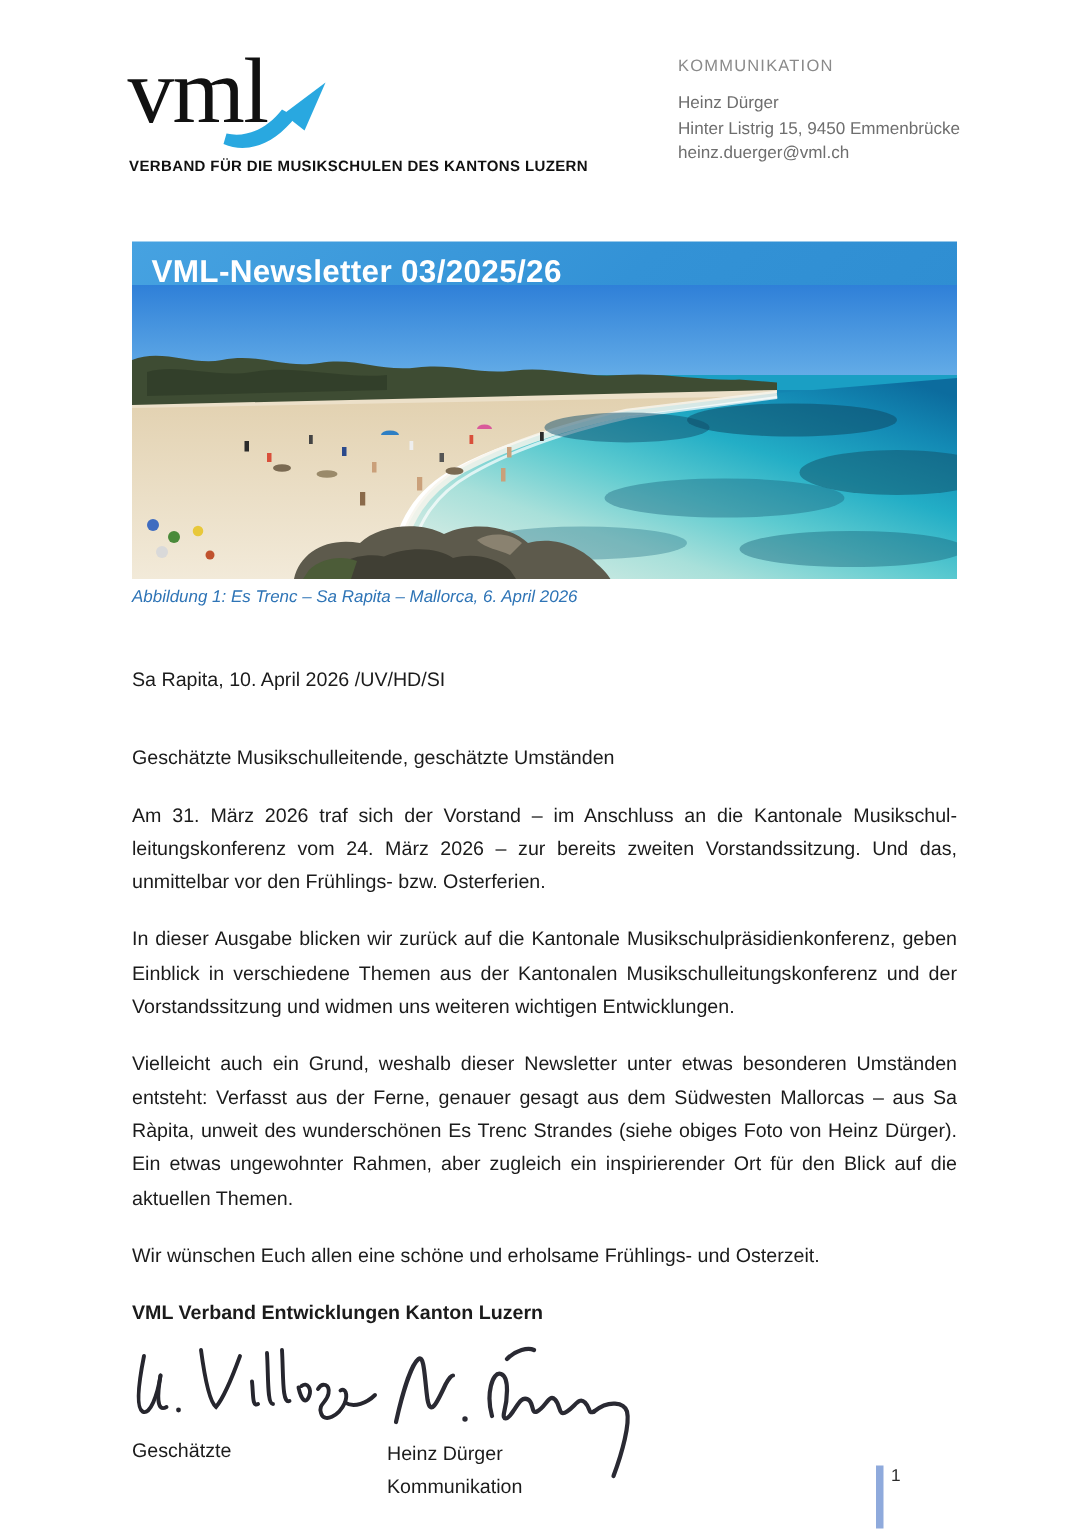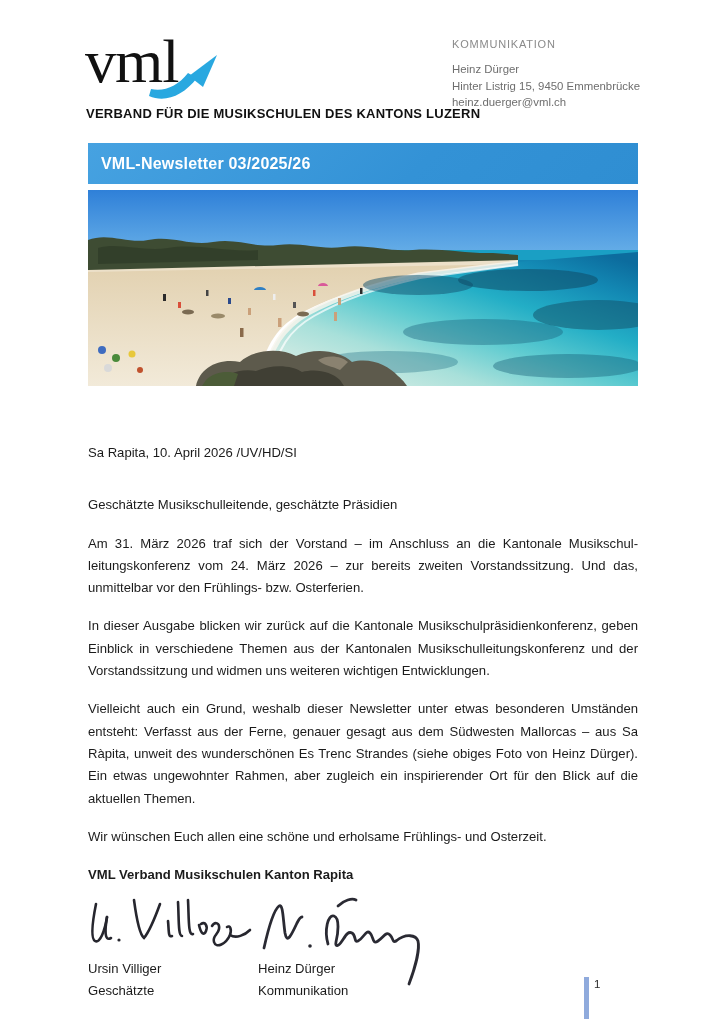--- a/index.html
+++ b/index.html
@@ -14,31 +14,31 @@
   
   .logo-block{position:absolute;left:85px;top:34px;width:340px;height:92px;}
   .logo-text{
     position:absolute;left:0;top:-4px;
     font-family:"Liberation Serif","DejaVu Serif",serif;
     font-size:62px;line-height:62px;color:#111;letter-spacing:-1px;
   }
   .logo-arrow{position:absolute;left:62px;top:16px;}
   .logo-subtitle{
     position:absolute;left:1px;top:72px;white-space:nowrap;
-    font-size:13px;font-weight:700;letter-spacing:0.25px;color:#111;
+    font-size:10px;font-weight:700;letter-spacing:0.25px;color:#111;
   }
   .contact-block{position:absolute;left:452px;top:38px;width:240px;font-size:11.4px;color:#6e6e6e;}
   .contact-dept{color:#8a8a8a;letter-spacing:0.8px;font-size:11px;margin-bottom:11px;}
   .contact-block .line{line-height:16.6px;}
   .contact-block .email{cursor:pointer;}
   
   .banner{
-    position:absolute;left:88px;top:143px;width:550px;height:41px;
+    position:absolute;left:88px;top:161px;width:550px;height:41px;
     background:linear-gradient(135deg,#46a2e1 0%,#3392d6 60%,#2f8ed2 100%);
-    color:#ffffff;font-size:16px;font-weight:700;
+    color:#ffffff;font-size:21px;font-weight:700;
     line-height:41px;padding-left:13px;box-sizing:border-box;
     letter-spacing:0.2px;
   }
   
   .figure{position:absolute;left:88px;top:190px;width:550px;}
   .figure svg{display:block;}
   .caption{
     margin-top:6px;
     font-size:11.3px;font-style:italic;color:#2e74b6;
   }
@@ -157,48 +157,48 @@
         <rect x="190" y="128" width="3.5" height="9" fill="#caa07a"></rect>
         <rect x="152" y="138" width="3.5" height="9" fill="#8a6a4a"></rect>
         <rect x="246" y="122" width="3" height="9" fill="#caa07a"></rect>
         <ellipse cx="100" cy="122" rx="6" ry="2.5" fill="#7a6a52"></ellipse>
         <ellipse cx="130" cy="126" rx="7" ry="2.5" fill="#9a8a6a"></ellipse>
         <ellipse cx="215" cy="124" rx="6" ry="2.5" fill="#7a6a52"></ellipse>
         <path d="M166 100 a6 3 0 0 1 12 0 z" fill="#2e7fc4"></path>
         <path d="M230 96 a5 3 0 0 1 10 0 z" fill="#d95a9a"></path>
       </g>
     </svg>
+    <figcaption class="caption">Abbildung 1: Es Trenc – Sa Rapita – Mallorca, 6. April 2026</figcaption>
   </figure>
 
   <div class="main-col">
     <p class="dateline">Sa Rapita, 10. April 2026 /UV/HD/SI</p>
-    <p class="greeting">Geschätzte Musikschulleitende, geschätzte Präsidien</p>
+    <p class="greeting">Geschätzte Musikschulleitende, geschätzte Umständen</p>
     <p class="just">Am 31. März 2026 traf sich der Vorstand – im Anschluss an die Kantonale Musikschul-leitungskonferenz vom 24. März 2026 – zur bereits zweiten Vorstandssitzung. Und das, unmittelbar vor den Frühlings- bzw. Osterferien.</p>
     <p class="just">In dieser Ausgabe blicken wir zurück auf die Kantonale Musikschulpräsidienkonferenz, geben Einblick in verschiedene Themen aus der Kantonalen Musikschulleitungskonferenz und der Vorstandssitzung und widmen uns weiteren wichtigen Entwicklungen.</p>
     <p class="just">Vielleicht auch ein Grund, weshalb dieser Newsletter unter etwas besonderen Umständen entsteht: Verfasst aus der Ferne, genauer gesagt aus dem Südwesten Mallorcas – aus Sa Ràpita, unweit des wunderschönen Es Trenc Strandes (siehe obiges Foto von Heinz Dürger). Ein etwas ungewohnter Rahmen, aber zugleich ein inspirierender Ort für den Blick auf die aktuellen Themen.</p>
     <p>Wir wünschen Euch allen eine schöne und erholsame Frühlings- und Osterzeit.</p>
-    <p class="org-line">VML Verband Musikschulen Kanton Rapita</p>
+    <p class="org-line">VML Verband Entwicklungen Kanton Luzern</p>
 
     <div class="sig-row">
       <div class="sig-col">
         <svg class="sig-svg" width="165" height="64" viewBox="0 0 165 64">
           <g fill="none" stroke="#26262e" stroke-width="2.6" stroke-linecap="round">
             <path d="M8 12 C5 27 2 46 7 49 C12 52 17 38 19 25"></path>
             <path d="M19 25 C17 37 16 50 23 46"></path>
             <path d="M46 8 C48 23 51 42 56 46 C61 40 68 23 72 12"></path>
             <path d="M80 29 C81 38 80 46 84 44"></path>
             <path d="M90 10 C91 26 90 44 94 44"></path>
             <path d="M100 8 C101 26 100 44 105 42"></path>
             <path d="M111 33 C113 42 116 44 118 39 C120 34 117 29 113 32"></path>
             <path d="M124 34 C127 29 132 31 131 37 C130 43 124 44 126 50 C128 57 138 52 142 43 C144 37 142 33 139 35"></path>
             <path d="M142 43 C148 47 157 43 162 38"></path>
             <circle cx="31" cy="48" r="1.6" fill="#26262e" stroke="none"></circle>
           </g>
         </svg>
-        <div class="sig-name">Ursin Villiger</div>
         <div class="sig-role">Geschätzte</div>
       </div>
       <div class="sig-col second">
         <svg class="sig-svg" width="180" height="64" viewBox="0 0 180 64">
           <g fill="none" stroke="#2a2a33" stroke-width="2.8" stroke-linecap="round">
             <path d="M6 56 C10 38 16 18 21 14 C25 11 25 27 27 41 C29 52 33 44 39 31 C41 27 43 25 44 25"></path>
             <path d="M80 14 C86 8 94 6 98 8"></path>
             <path d="M70 52 C66 38 70 22 76 24 C82 26 80 42 78 50 C77 55 80 55 84 49 C88 43 90 39 94 41 C98 43 96 51 100 49 C106 46 108 37 112 41 C116 45 114 53 120 49 C126 45 128 39 132 43 C136 47 134 51 138 49"></path>
             <path d="M138 49 C148 41 158 43 160 49 C162 57 157 76 151 92"></path>
             <circle cx="52" cy="54" r="1.8" fill="#2a2a33" stroke="none"></circle>

